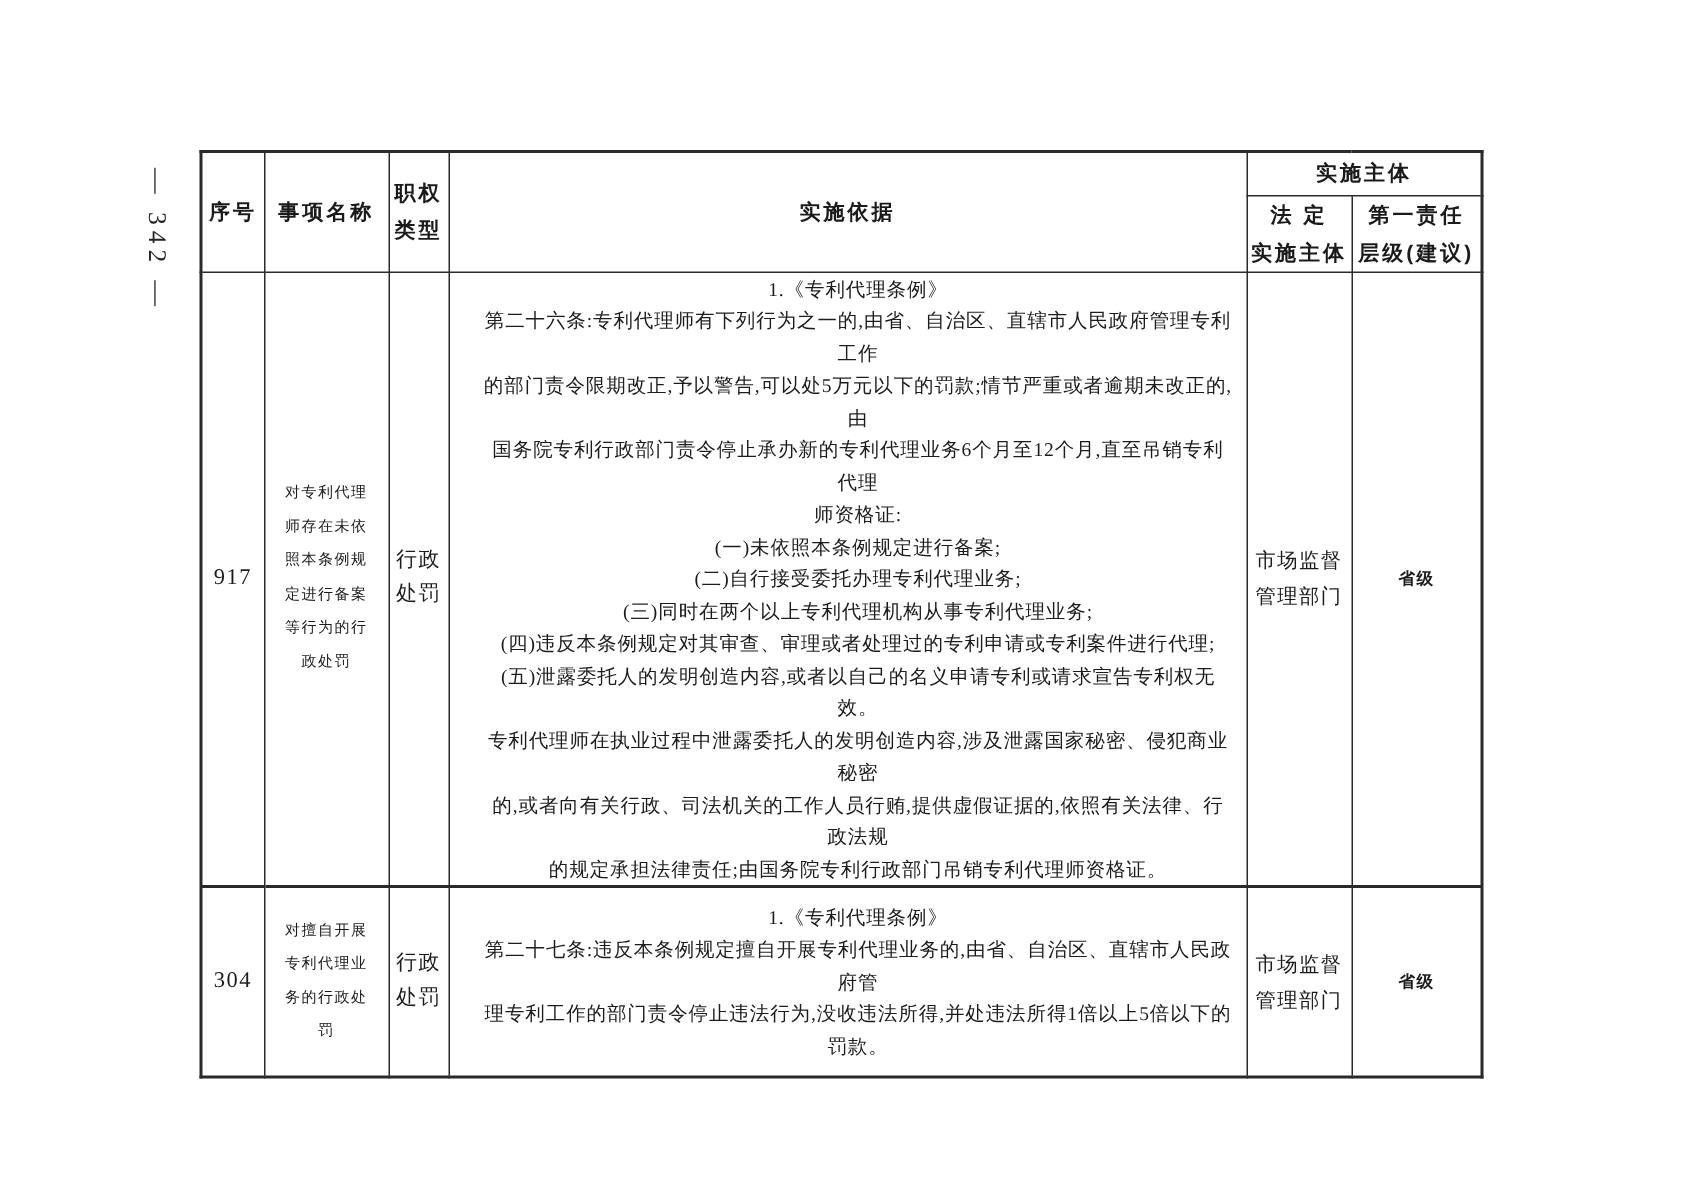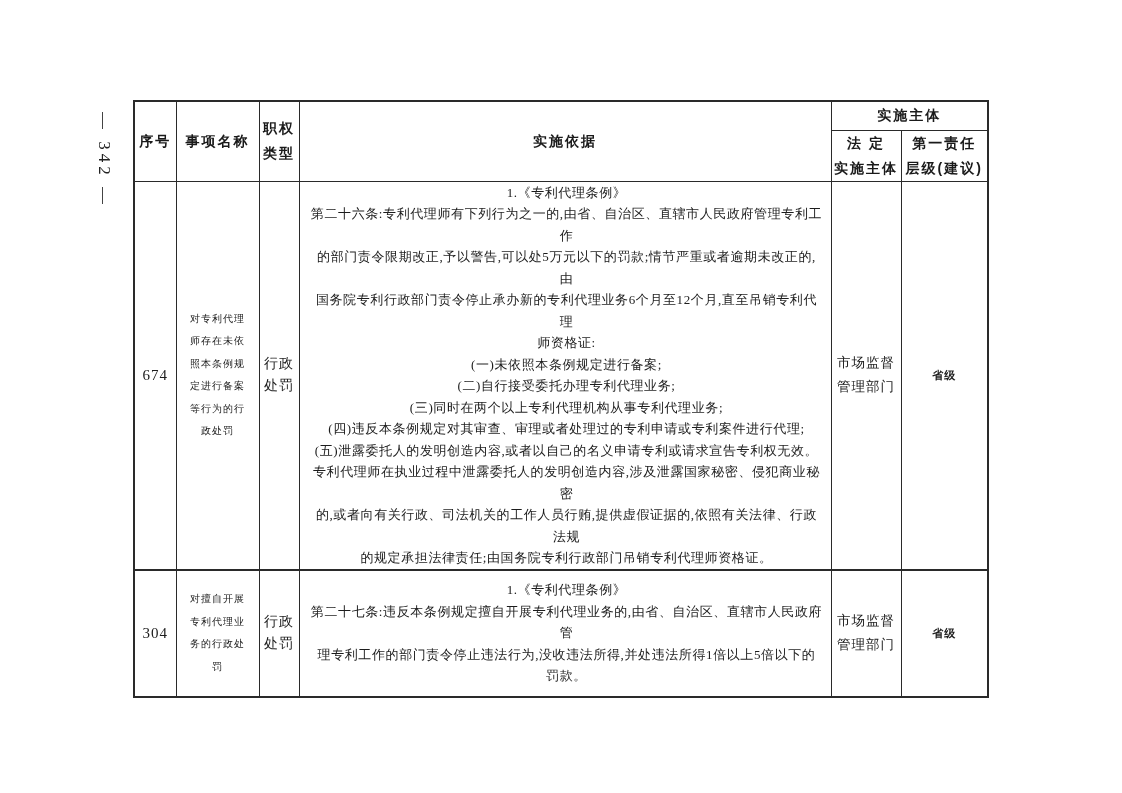--- a/index.html
+++ b/index.html
@@ -67,21 +67,21 @@
     font-size: 14px;
     letter-spacing: 1px;
     line-height: 22.5px;
     margin-left: 24px;
   }
   td.c-basis {
     text-align: left;
     font-size: 13px;
     letter-spacing: 0.6px;
     line-height: 21.5px;
-    padding: 0 8px 0 11px;
+    padding: 0 8px 0 22px;
   }
   td.c-legal {
     font-size: 13.5px;
     letter-spacing: 1px;
     line-height: 24px;
     font-family: Liberation Serif, serif;
   }
   td.c-level {
     font-size: 11px;
     letter-spacing: 1px;
@@ -115,21 +115,21 @@
       </tr>
       <tr class="hdr-sub">
         <th>法  定
 实施主体</th>
         <th>第一责任
 层级(建议)</th>
       </tr>
     </thead>
     <tbody>
       <tr class="body-row-0">
-        <td class="c-no">674</td>
+        <td class="c-no">917</td>
         <td class="c-name">对专利代理
 师存在未依
 照本条例规
 定进行备案
 等行为的行
 政处罚</td>
         <td class="c-type">行政
 处罚</td>
         <td class="c-basis">1.《专利代理条例》
 第二十六条:专利代理师有下列行为之一的,由省、自治区、直辖市人民政府管理专利工作

